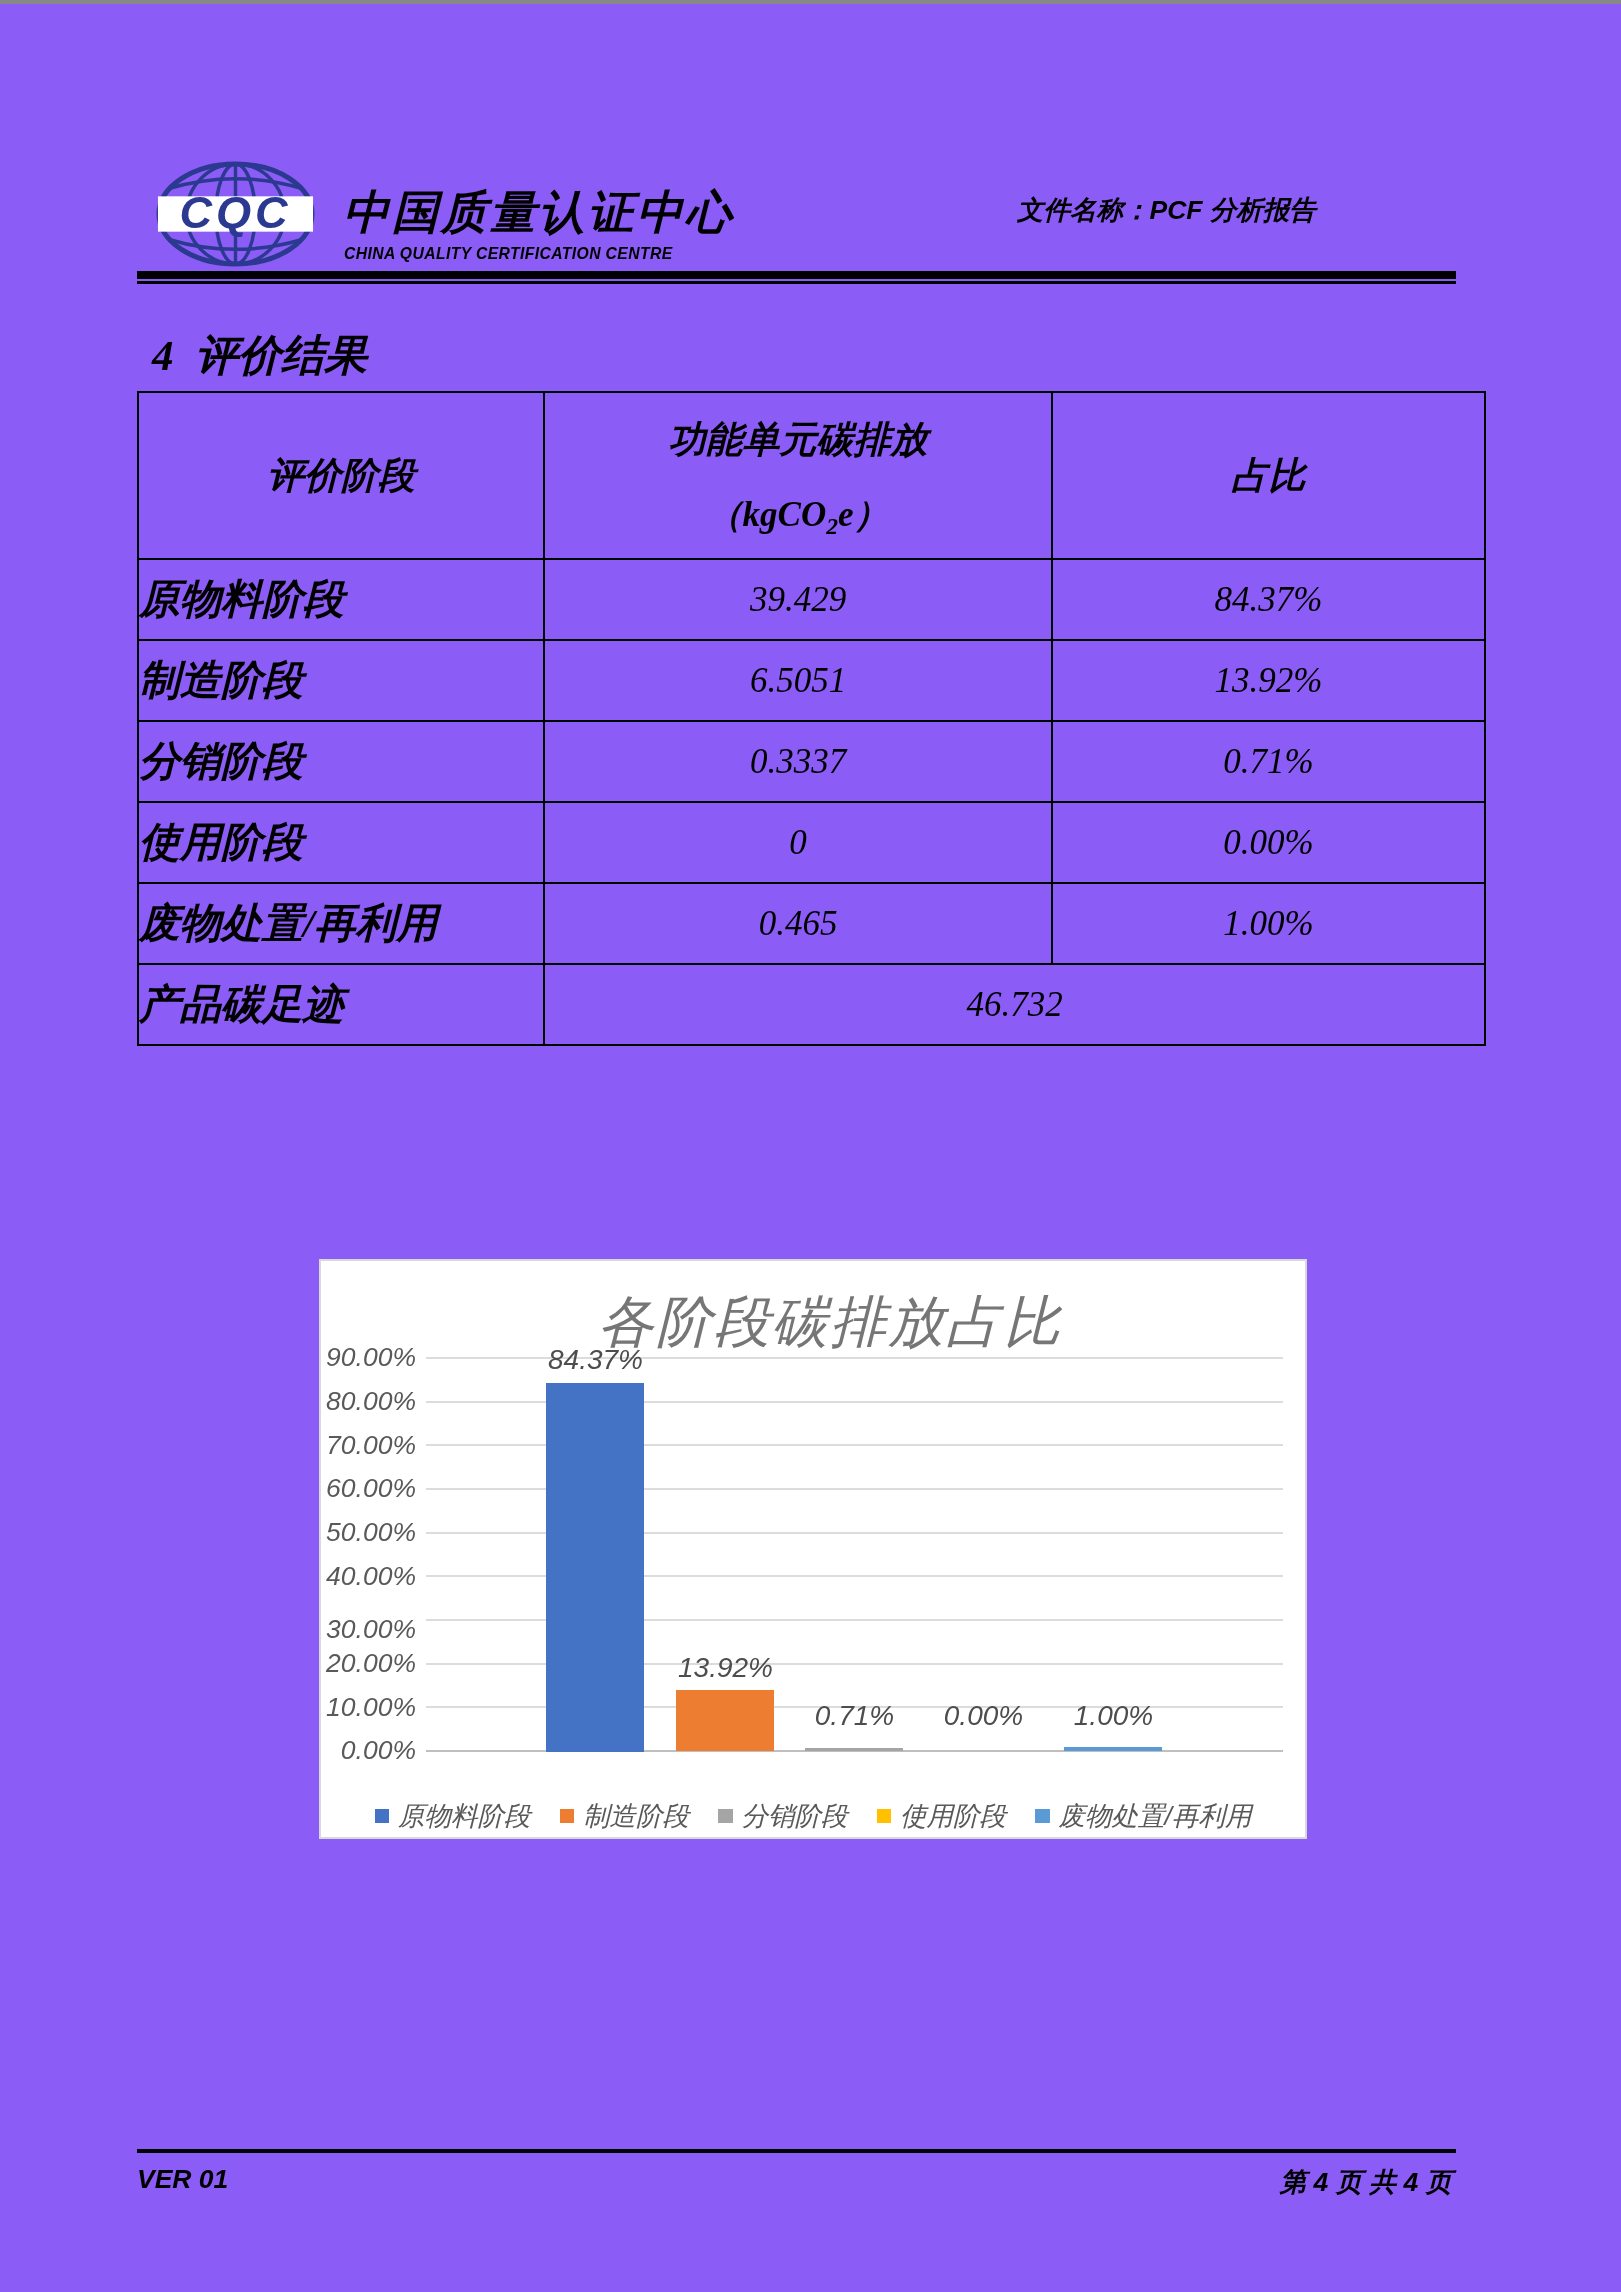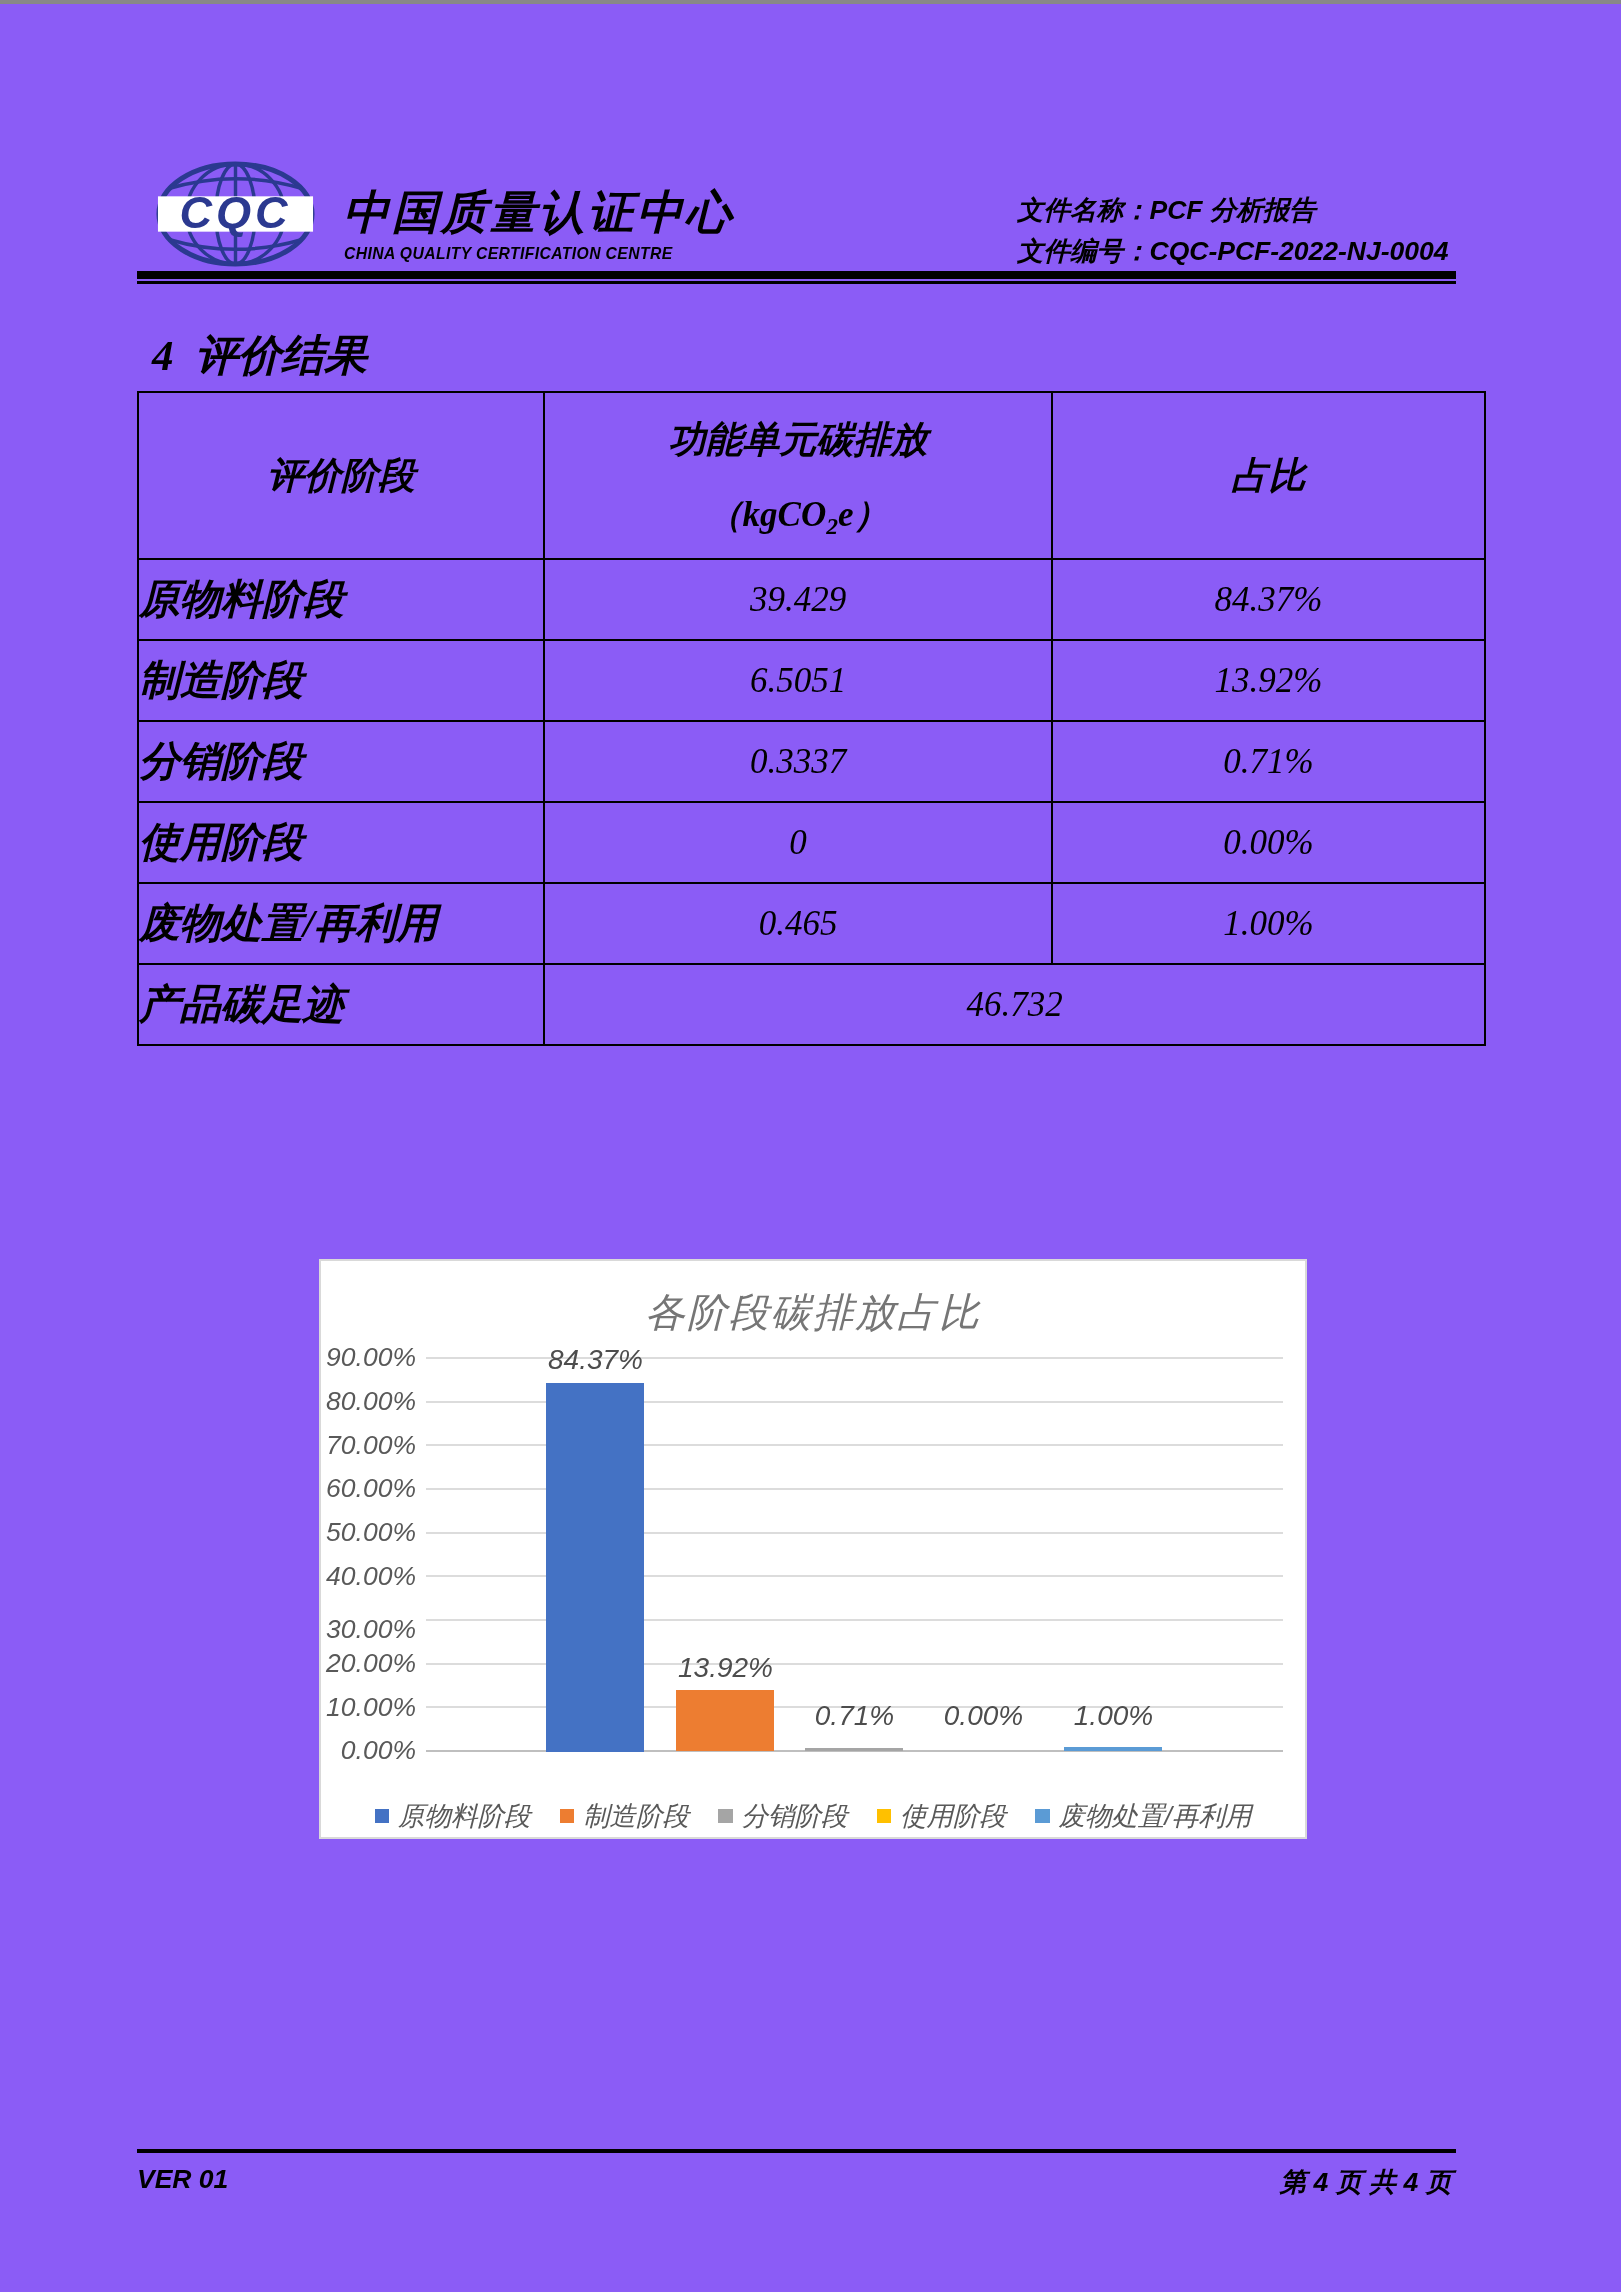--- a/index.html
+++ b/index.html
@@ -33,21 +33,21 @@
   td.num{font-size:35px;text-align:center;vertical-align:middle;}
   .hdr-unit{font-size:35px;margin-top:25.5px;}
   .hdr-line1{margin-top:3.9px;}
   sub.co2{font-size:23.5px;}
 
   
   .chart-box{position:absolute;left:319px;top:1255px;width:988px;height:580px;background:#fff;
              border:2px solid #D9D9D9;box-sizing:border-box;
              font-family:"Liberation Sans","DejaVu Sans",sans-serif;}
   .chart-title{position:absolute;left:0;top:23.5px;width:100%;text-align:center;
-               font-size:40px;color:#767676;letter-spacing:2px;}
+               font-size:56px;color:#767676;letter-spacing:2px;padding-left:17px;}
   .gridline{position:absolute;height:2px;background:#DCDCDC;}
   .axis-line{position:absolute;height:2px;background:#BFBFBF;}
   .ytick{position:absolute;left:0;width:95px;text-align:right;font-size:26.5px;color:#595959;line-height:31px;}
   .bar{position:absolute;}
   .dlabel{position:absolute;width:167px;text-align:center;font-size:28px;color:#4d4d4d;white-space:nowrap;}
   .legend{position:absolute;left:0;top:537px;width:100%;display:flex;justify-content:center;
           align-items:center;gap:29px;}
   .legend-item{display:flex;align-items:center;gap:8.8px;white-space:nowrap;}
   .legend-swatch{width:14.7px;height:14.7px;display:inline-block;}
   .legend-label{font-size:26.5px;color:#595959;}
@@ -72,21 +72,20 @@
       <path d="M 14 80 Q 82 100 150 80" stroke-width="3.5"></path>
     </g>
     <rect x="3" y="36" width="158" height="36" fill="#ffffff"></rect>
     <text x="82" y="68" text-anchor="middle" fill="#2B3990" font-size="46" font-weight="bold" font-family="'Liberation Sans','DejaVu Sans',sans-serif" letter-spacing="4">CQC</text>
   </svg>
 
   <div class="org-cn">中国质量认证中心</div>
   <div class="org-en">CHINA QUALITY CERTIFICATION CENTRE</div>
 
   <div class="doc-line" style="top:188px;">文件名称：PCF 分析报告</div>
-  <div class="doc-line" style="top:229px;">文件编号：CQC-PCF-2022-NJ-0004</div>
 
   <div class="rule-thick" style="top:267px;"></div>
   <div class="rule-thin" style="top:277px;"></div>
 
   <div class="sec-title" style="top:323px;">4  评价结果</div>
 
   <table class="results">
     <colgroup>
         <col style="width:406px">
         <col style="width:508px">

